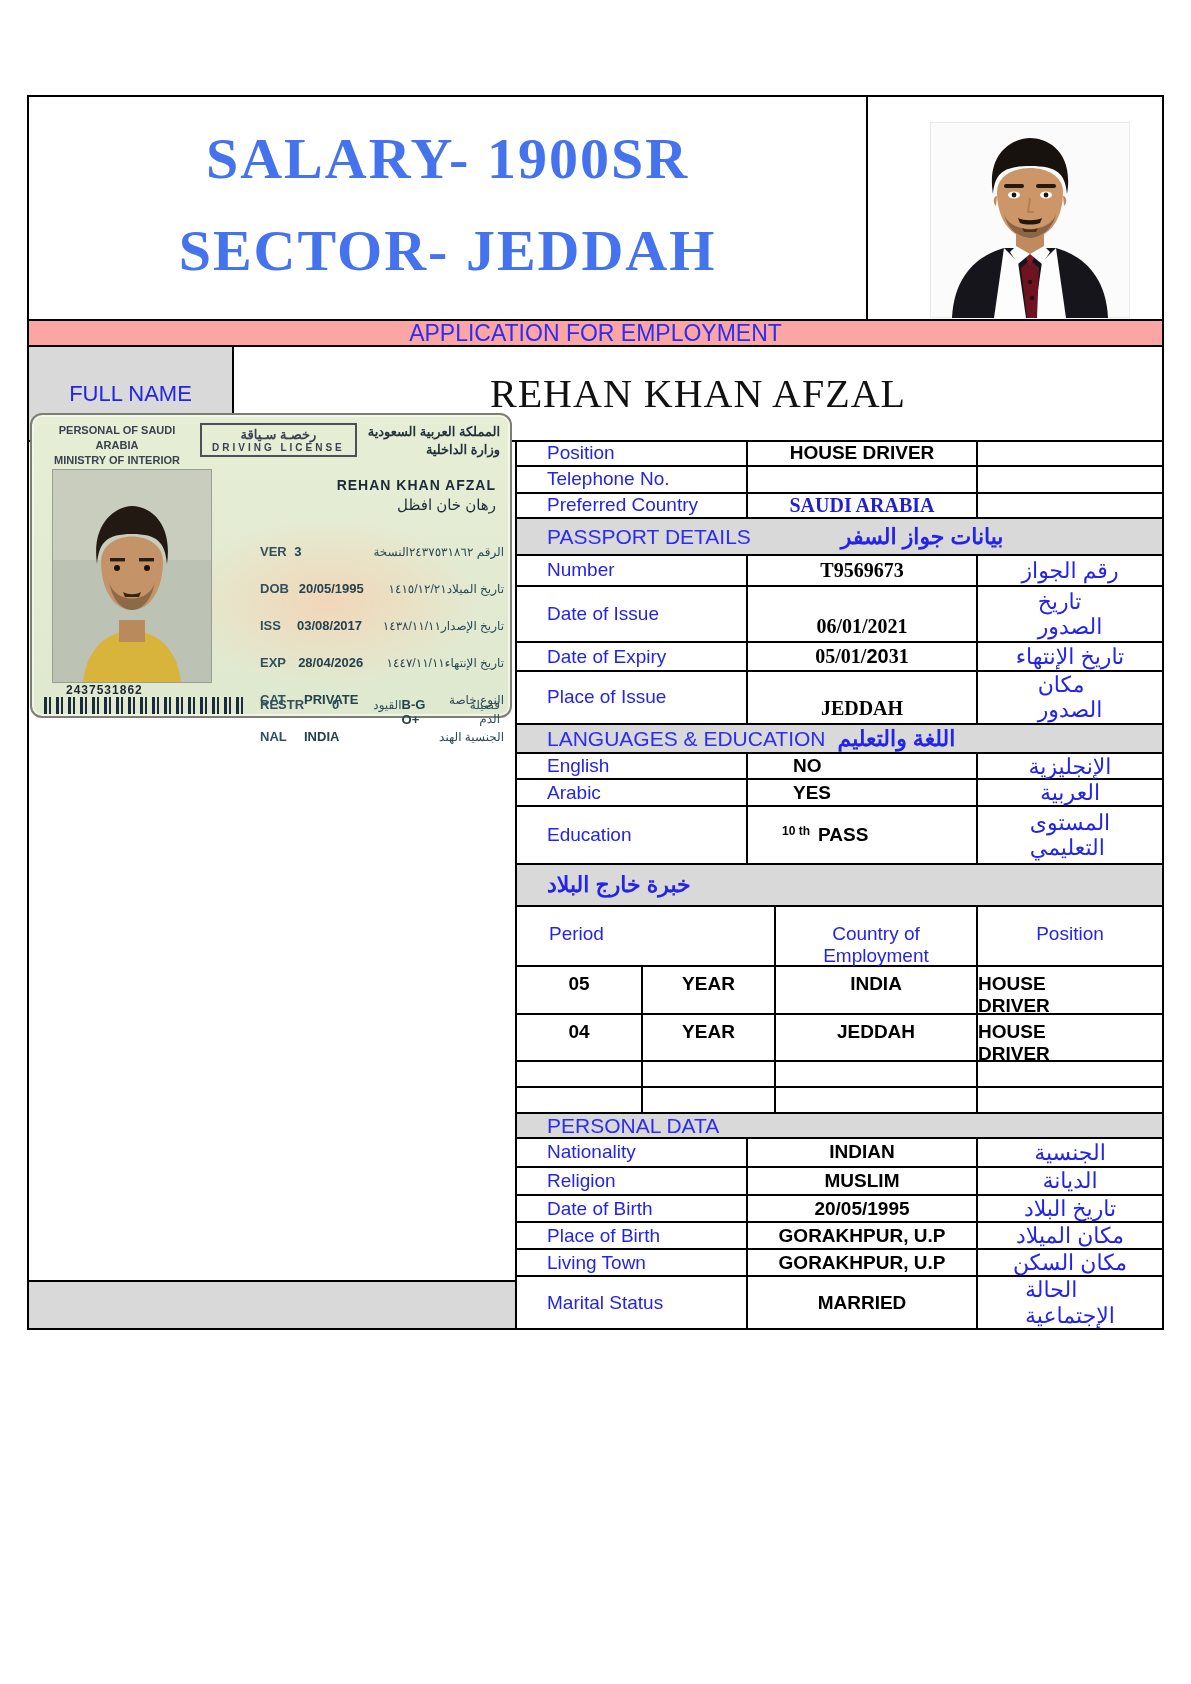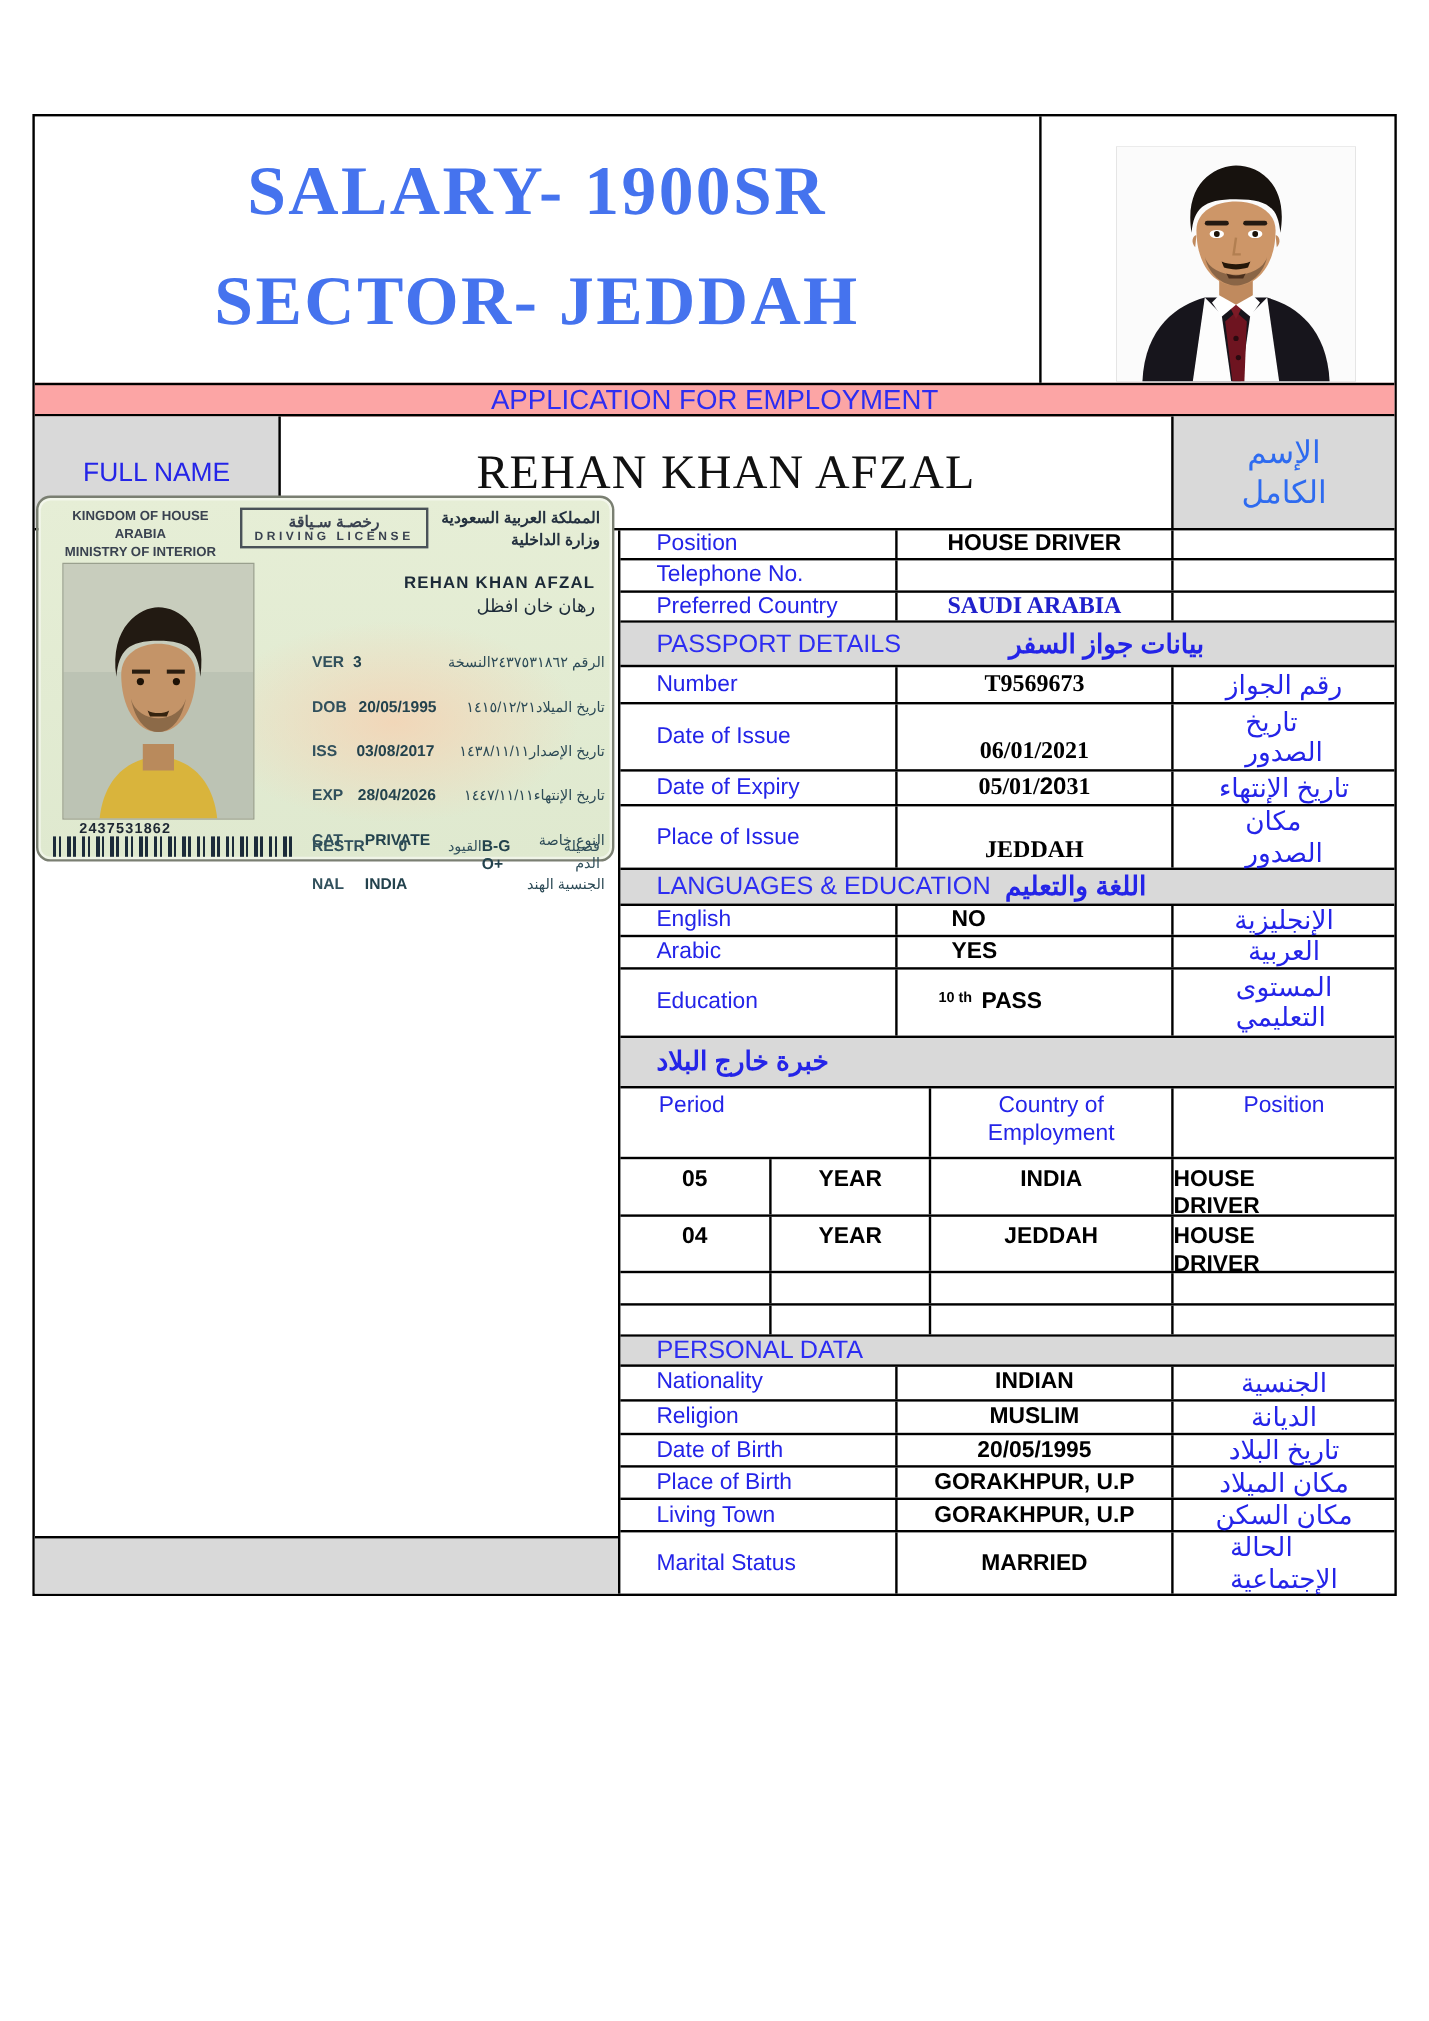--- a/index.html
+++ b/index.html
@@ -47,21 +47,21 @@
       direction:rtl;color:#2424e8;font-size:22px;line-height:1.15;text-align:left;white-space:pre-line;}
   .sup{font-size:12px;font-weight:bold;position:relative;top:-4px;margin-right:8px;}
 
   .band{background:#d9d9d9;border-bottom:2px solid #000;display:flex;align-items:center;
         color:#2d2df2;font-size:21px;padding-left:30px;}
   .band .ar{font-weight:bold;font-size:22px;color:#2424e8;direction:rtl;}
   .band .ar.mid{margin-left:90px;}
 
   
   .eh{color:#2424e8;font-size:19px;display:flex;align-items:flex-start;justify-content:center;
-      padding-top:4px;text-align:center;white-space:pre-line;line-height:1.2;}
+      padding-top:16px;text-align:center;white-space:pre-line;line-height:1.2;}
   .eh.first{justify-content:flex-start;padding-left:32px;}
   .ec{display:flex;align-items:flex-start;justify-content:center;font-weight:bold;font-size:19px;
       padding-top:6px;white-space:pre-line;line-height:1.2;}
   .bl{border-left:2px solid #000;}
   .w1{width:124px;} .w2{width:133px;} .w3{width:202px;} .wf{flex:1;}
   .wh1{width:257px;}
   .ec.posl{justify-content:flex-start;padding-left:0;text-align:left;}
 
   
   .license{position:absolute;left:1px;top:316px;width:482px;height:305px;z-index:3;
@@ -146,22 +146,20 @@
           <path d="M92 106 C96 108 104 108 108 106 L106 110 L94 110 Z" fill="#4a2f1d"></path>
         </svg>
       </div>
     </div>
 
     <div class="app-band">APPLICATION FOR EMPLOYMENT</div>
 
     <div class="fn-row">
       <div class="fn-label">FULL NAME</div>
       <div class="fn-value">REHAN KHAN AFZAL</div>
-      <div class="fn-ar">الإسم
-الكامل</div>
     </div>
 
     <div class="body">
 
       <div class="left-col">
         <div class="left-bottom"></div>
       </div>
 
       <div class="right-col">
 
@@ -304,21 +302,21 @@
           <div class="ca">الحالة
 الإجتماعية</div>
         </div>
 
       </div>
     </div>
 
     <div class="license">
       <div class="lic-hdr">
         <div class="lic-hl">
-          <div>KINGDOM OF HOUSE ARABIA</div>
+          <div>PERSONAL OF SAUDI ARABIA</div>
           <div>MINISTRY OF INTERIOR</div>
         </div>
         <div class="lic-box">
           <div class="a">رخصـة سـياقة</div>
           <div class="e">DRIVING LICENSE</div>
         </div>
         <div class="lic-hr">
           <div>المملكة العربية السعودية</div>
           <div>وزارة الداخلية</div>
         </div>

